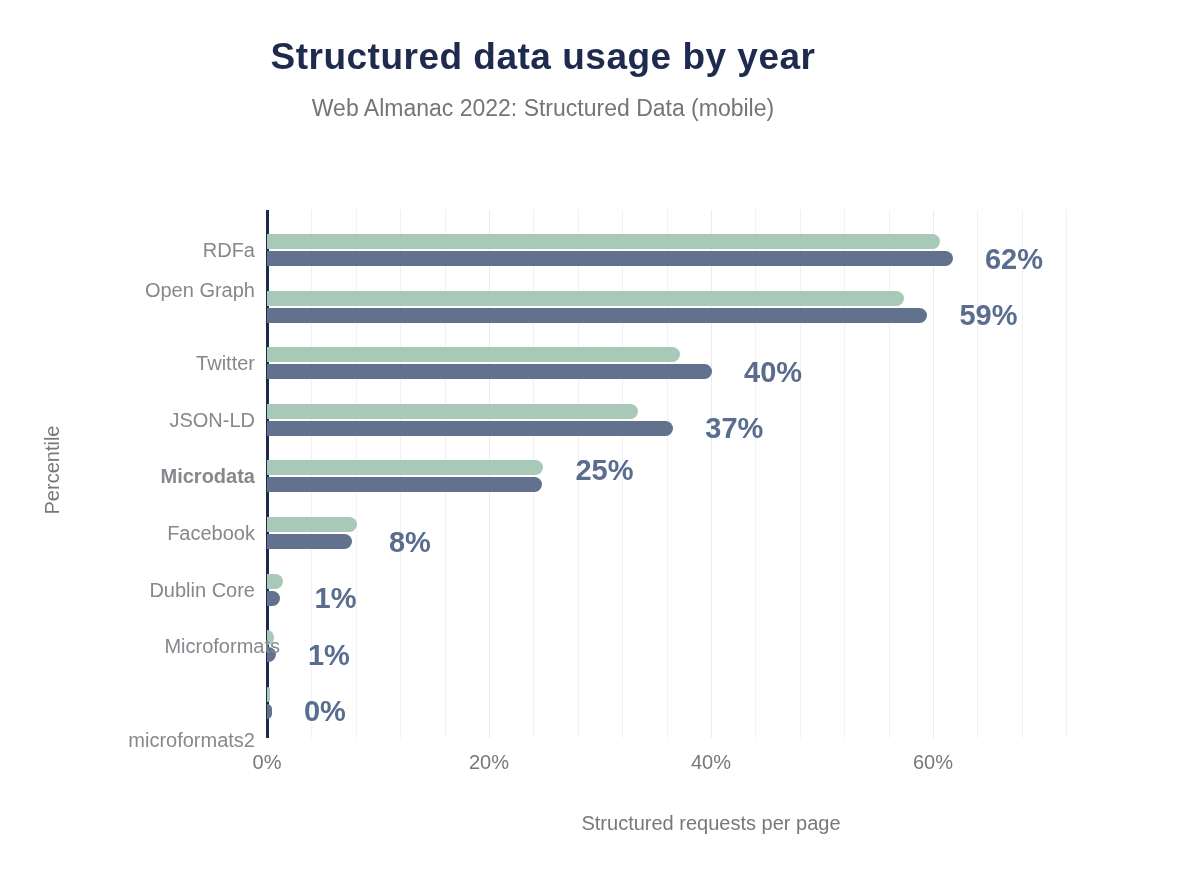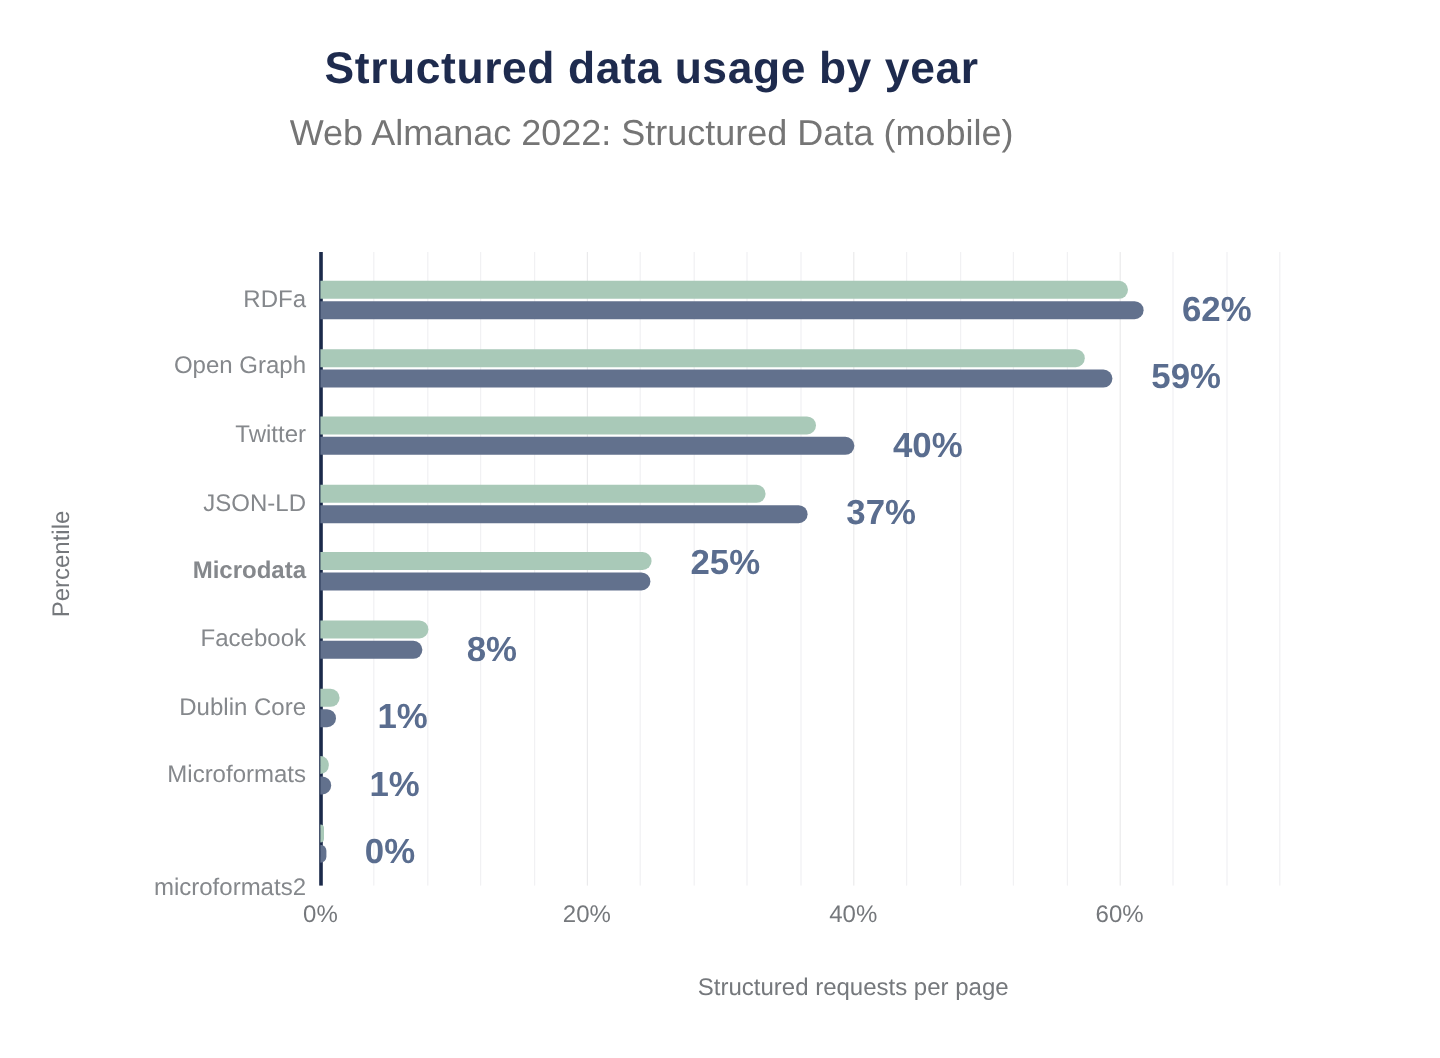--- a/index.html
+++ b/index.html
@@ -6,21 +6,21 @@
   .canvas{
     position:relative;width:1086px;height:882px;background:#ffffff;
     font-family:"Liberation Sans",sans-serif;overflow:hidden;
   }
   .title{
     position:absolute;top:36px;left:0;width:100%;text-align:center;
     font-size:37px;font-weight:800;color:#1e2b4e;letter-spacing:.5px;
   }
   .subtitle{
     position:absolute;top:95px;left:0;width:100%;text-align:center;
-    font-size:30px;color:#757575;
+    font-size:23px;color:#757575;
   }
   .legend{
     position:absolute;top:146px;left:0;width:100%;
     display:flex;justify-content:center;align-items:center;gap:46px;
   }
   .legend-item{display:flex;align-items:center;gap:12px;font-size:22px;color:#757575;}
   .swatch{width:22px;height:22px;border-radius:5px;}
   .plot{position:absolute;left:267px;top:210px;width:888px;height:528px;}
   .gridline{position:absolute;top:0;bottom:0;width:1px;background:#f1f1f3;}
   .gridline.major{background:#eaeaec;}
@@ -94,27 +94,27 @@
       <div class="bar" style="top: 363.6px; width: 15.54px; background: rgb(169, 201, 184);"></div>
       <div class="bar" style="top: 380.6px; width: 13.32px; background: rgb(98, 113, 141);"></div>
       <div class="bar" style="top: 420.2px; width: 6.66px; background: rgb(169, 201, 184);"></div>
       <div class="bar" style="top: 437.2px; width: 8.88px; background: rgb(98, 113, 141);"></div>
       <div class="bar" style="top: 476.8px; width: 3px; background: rgb(169, 201, 184);"></div>
       <div class="bar" style="top: 493.8px; width: 4.995px; background: rgb(98, 113, 141);"></div>
     </div>
 
   <div id="cat-labels">
       <div class="cat-label" style="top: 250px;">RDFa</div>
-      <div class="cat-label" style="top: 305px;">Open Graph</div>
+      <div class="cat-label" style="top: 290px;">Open Graph</div>
       <div class="cat-label" style="top: 363.2px;">Twitter</div>
       <div class="cat-label" style="top: 419.8px;">JSON-LD</div>
       <div class="cat-label" style="top: 476.4px; font-weight: bold;">Microdata</div>
       <div class="cat-label" style="top: 533px;">Facebook</div>
       <div class="cat-label" style="top: 589.6px;">Dublin Core</div>
-      <div class="cat-label" style="top: 646.2px;">Microformats</div>
+      <div class="cat-label" style="top: 646.2px; margin-left: 25px;">Microformats</div>
       <div class="cat-label" style="top: 740px;">microformats2</div>
     </div>
   <div id="x-ticks">
       <div class="x-tick" style="left: 267px;">0%</div>
       <div class="x-tick" style="left: 489px;">20%</div>
       <div class="x-tick" style="left: 711px;">40%</div>
       <div class="x-tick" style="left: 933px;">60%</div>
       <div class="x-tick" style="left: 1155px;">80%</div>
     </div>
   <div class="x-title">Structured requests per page</div>

